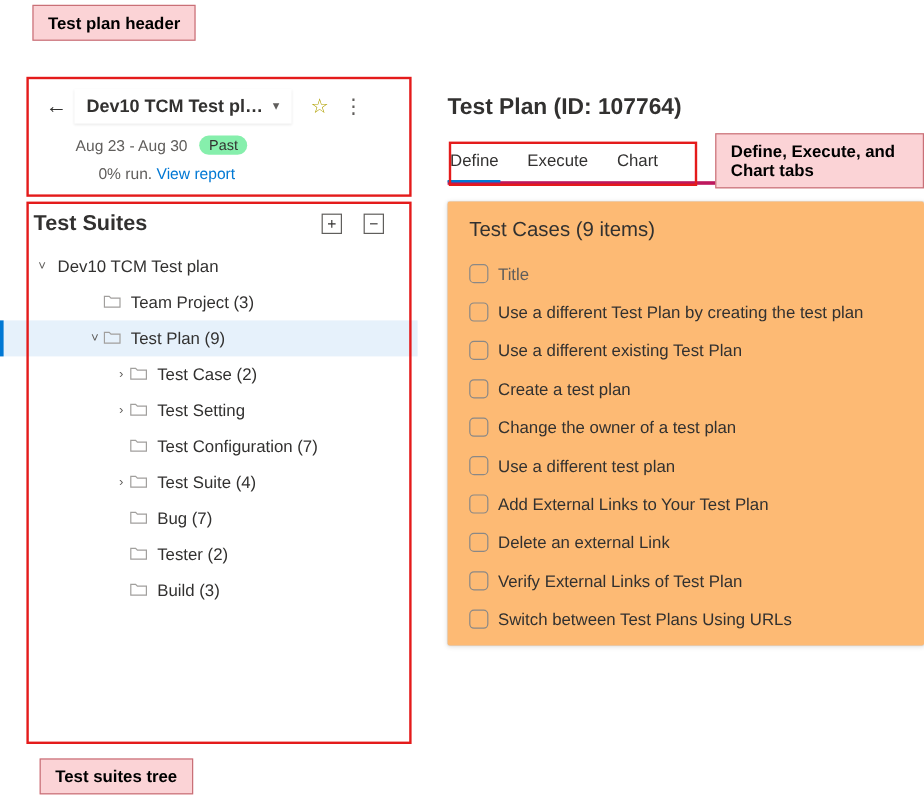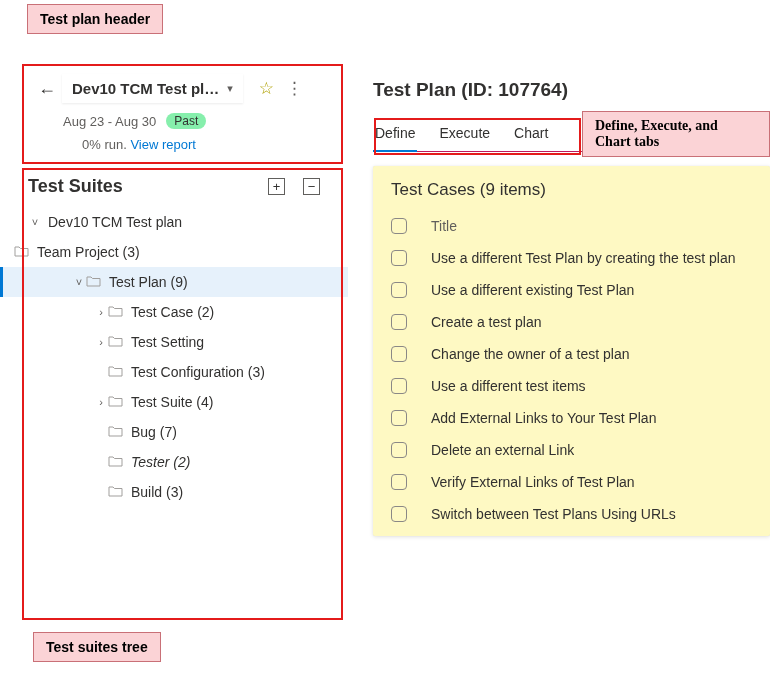--- a/index.html
+++ b/index.html
@@ -178,21 +178,21 @@
   .tree-text { color: #323130; }
   
   .right-title {
     font-size: 19px;
     font-weight: 600;
     margin-bottom: 16px;
   }
   .tabs {
     display: flex;
     gap: 20px;
-    border-bottom: 1px solid #be185d;
+    border-bottom: 3px solid #be185d;
     margin-bottom: 14px;
   }
   .tab {
     padding: 8px 2px 10px 2px;
     cursor: pointer;
     font-size: 14px;
     color: #323130;
     position: relative;
   }
   .tab.active::after {
@@ -200,30 +200,30 @@
     position: absolute;
     left: 0; right: 0;
     bottom: -1px;
     height: 2px;
     background: #0078d4;
   }
   .cases-card {
     box-shadow: 0 1px 4px rgba(0,0,0,0.12), 0 0 1px rgba(0,0,0,0.1);
     border-radius: 2px;
     padding: 14px 0 6px 0;
-    background: #fef9c3;
+    background: #fdba74;
   }
   .cases-title {
     font-size: 17px;
     padding: 0 18px 10px 18px;
   }
   .case-row {
     display: flex;
     align-items: center;
-    gap: 24px;
+    gap: 8px;
     padding: 8px 18px;
     font-size: 14px;
   }
   .case-row.header-row { color: #605e5c; }
   .cb {
     width: 16px;
     height: 16px;
     border: 1px solid #8a8886;
     border-radius: 4px;
     flex-shrink: 0;
@@ -233,21 +233,21 @@
     white-space: nowrap;
     overflow: hidden;
     text-overflow: ellipsis;
   }
 </style>
 </head>
 <body>
 
 <div class="callout" style="left:27px; top:4px;">Test plan header</div>
 <div class="callout" style="left:33px; top:632px;">Test suites tree</div>
-<div class="callout" style="left:582px; top:111px; line-height:1.15;font-family:Liberation Serif, serif;">Define, Execute, and Chart tabs</div>
+<div class="callout" style="left:596px; top:111px; line-height:1.15;">Define, Execute, and Chart tabs</div>
 
 <div class="redbox" style="left:22px; top:64px; width:321px; height:100px;"></div>
 <div class="redbox" style="left:22px; top:168px; width:321px; height:452px;"></div>
 <div class="redbox" style="left:374px; top:118px; width:207px; height:37px;"></div>
 
 <div class="cols">
   <div class="leftcol">
 
     <div class="plan-header">
       <div class="plan-header-row1">
@@ -276,21 +276,21 @@
           <span class="sq-btn">+</span>
           <span class="sq-btn">−</span>
         </div>
       </div>
       <div class="tree">
         <div class="tree-row" style="padding-left:28px;">
           <span class="tree-expand">˅</span>
           <span class="tree-text" style="margin-left:6px;">Dev10 TCM Test plan</span>
         </div>
         <div id="tree-items">
-            <div class="tree-row" style="">
+            <div class="tree-row" style="padding-left: 72px;">
               <span class="tree-expand"></span>
               <span class="folder-icon"><svg width="15" height="12" viewBox="0 0 15 12">
                   <path fill="none" stroke="#a19f9d" stroke-width="1" d="M1 2 h4 l1.5 1.5 H14 V11 H1 Z"></path>
                 </svg></span>
               <span class="tree-text">Team Project (3)</span>
             </div>
             <div class="tree-row selected" style="padding-left: 69px;">
               <span class="tree-expand">˅</span>
               <span class="folder-icon"><svg width="15" height="12" viewBox="0 0 15 12">
                   <path fill="none" stroke="#a19f9d" stroke-width="1" d="M1 2 h4 l1.5 1.5 H14 V11 H1 Z"></path>
@@ -309,37 +309,37 @@
               <span class="folder-icon"><svg width="15" height="12" viewBox="0 0 15 12">
                   <path fill="none" stroke="#a19f9d" stroke-width="1" d="M1 2 h4 l1.5 1.5 H14 V11 H1 Z"></path>
                 </svg></span>
               <span class="tree-text">Test Setting</span>
             </div>
             <div class="tree-row" style="padding-left: 94px;">
               <span class="tree-expand"></span>
               <span class="folder-icon"><svg width="15" height="12" viewBox="0 0 15 12">
                   <path fill="none" stroke="#a19f9d" stroke-width="1" d="M1 2 h4 l1.5 1.5 H14 V11 H1 Z"></path>
                 </svg></span>
-              <span class="tree-text">Test Configuration (3)</span>
+              <span class="tree-text">Test Configuration (7)</span>
             </div>
             <div class="tree-row" style="padding-left: 94px;">
               <span class="tree-expand">›</span>
               <span class="folder-icon"><svg width="15" height="12" viewBox="0 0 15 12">
                   <path fill="none" stroke="#a19f9d" stroke-width="1" d="M1 2 h4 l1.5 1.5 H14 V11 H1 Z"></path>
                 </svg></span>
               <span class="tree-text">Test Suite (4)</span>
             </div>
             <div class="tree-row" style="padding-left: 94px;">
               <span class="tree-expand"></span>
               <span class="folder-icon"><svg width="15" height="12" viewBox="0 0 15 12">
                   <path fill="none" stroke="#a19f9d" stroke-width="1" d="M1 2 h4 l1.5 1.5 H14 V11 H1 Z"></path>
                 </svg></span>
               <span class="tree-text">Bug (7)</span>
             </div>
-            <div class="tree-row" style="padding-left: 94px; font-style: italic;">
+            <div class="tree-row" style="padding-left: 94px;">
               <span class="tree-expand"></span>
               <span class="folder-icon"><svg width="15" height="12" viewBox="0 0 15 12">
                   <path fill="none" stroke="#a19f9d" stroke-width="1" d="M1 2 h4 l1.5 1.5 H14 V11 H1 Z"></path>
                 </svg></span>
               <span class="tree-text">Tester (2)</span>
             </div>
             <div class="tree-row" style="padding-left: 94px;">
               <span class="tree-expand"></span>
               <span class="folder-icon"><svg width="15" height="12" viewBox="0 0 15 12">
                   <path fill="none" stroke="#a19f9d" stroke-width="1" d="M1 2 h4 l1.5 1.5 H14 V11 H1 Z"></path>
@@ -376,21 +376,21 @@
           <div class="case-row">
             <span class="cb"></span>
             <span class="case-text">Create a test plan</span>
           </div>
           <div class="case-row">
             <span class="cb"></span>
             <span class="case-text">Change the owner of a test plan</span>
           </div>
           <div class="case-row">
             <span class="cb"></span>
-            <span class="case-text">Use a different test items</span>
+            <span class="case-text">Use a different test plan</span>
           </div>
           <div class="case-row">
             <span class="cb"></span>
             <span class="case-text">Add External Links to Your Test Plan</span>
           </div>
           <div class="case-row">
             <span class="cb"></span>
             <span class="case-text">Delete an external Link</span>
           </div>
           <div class="case-row">

